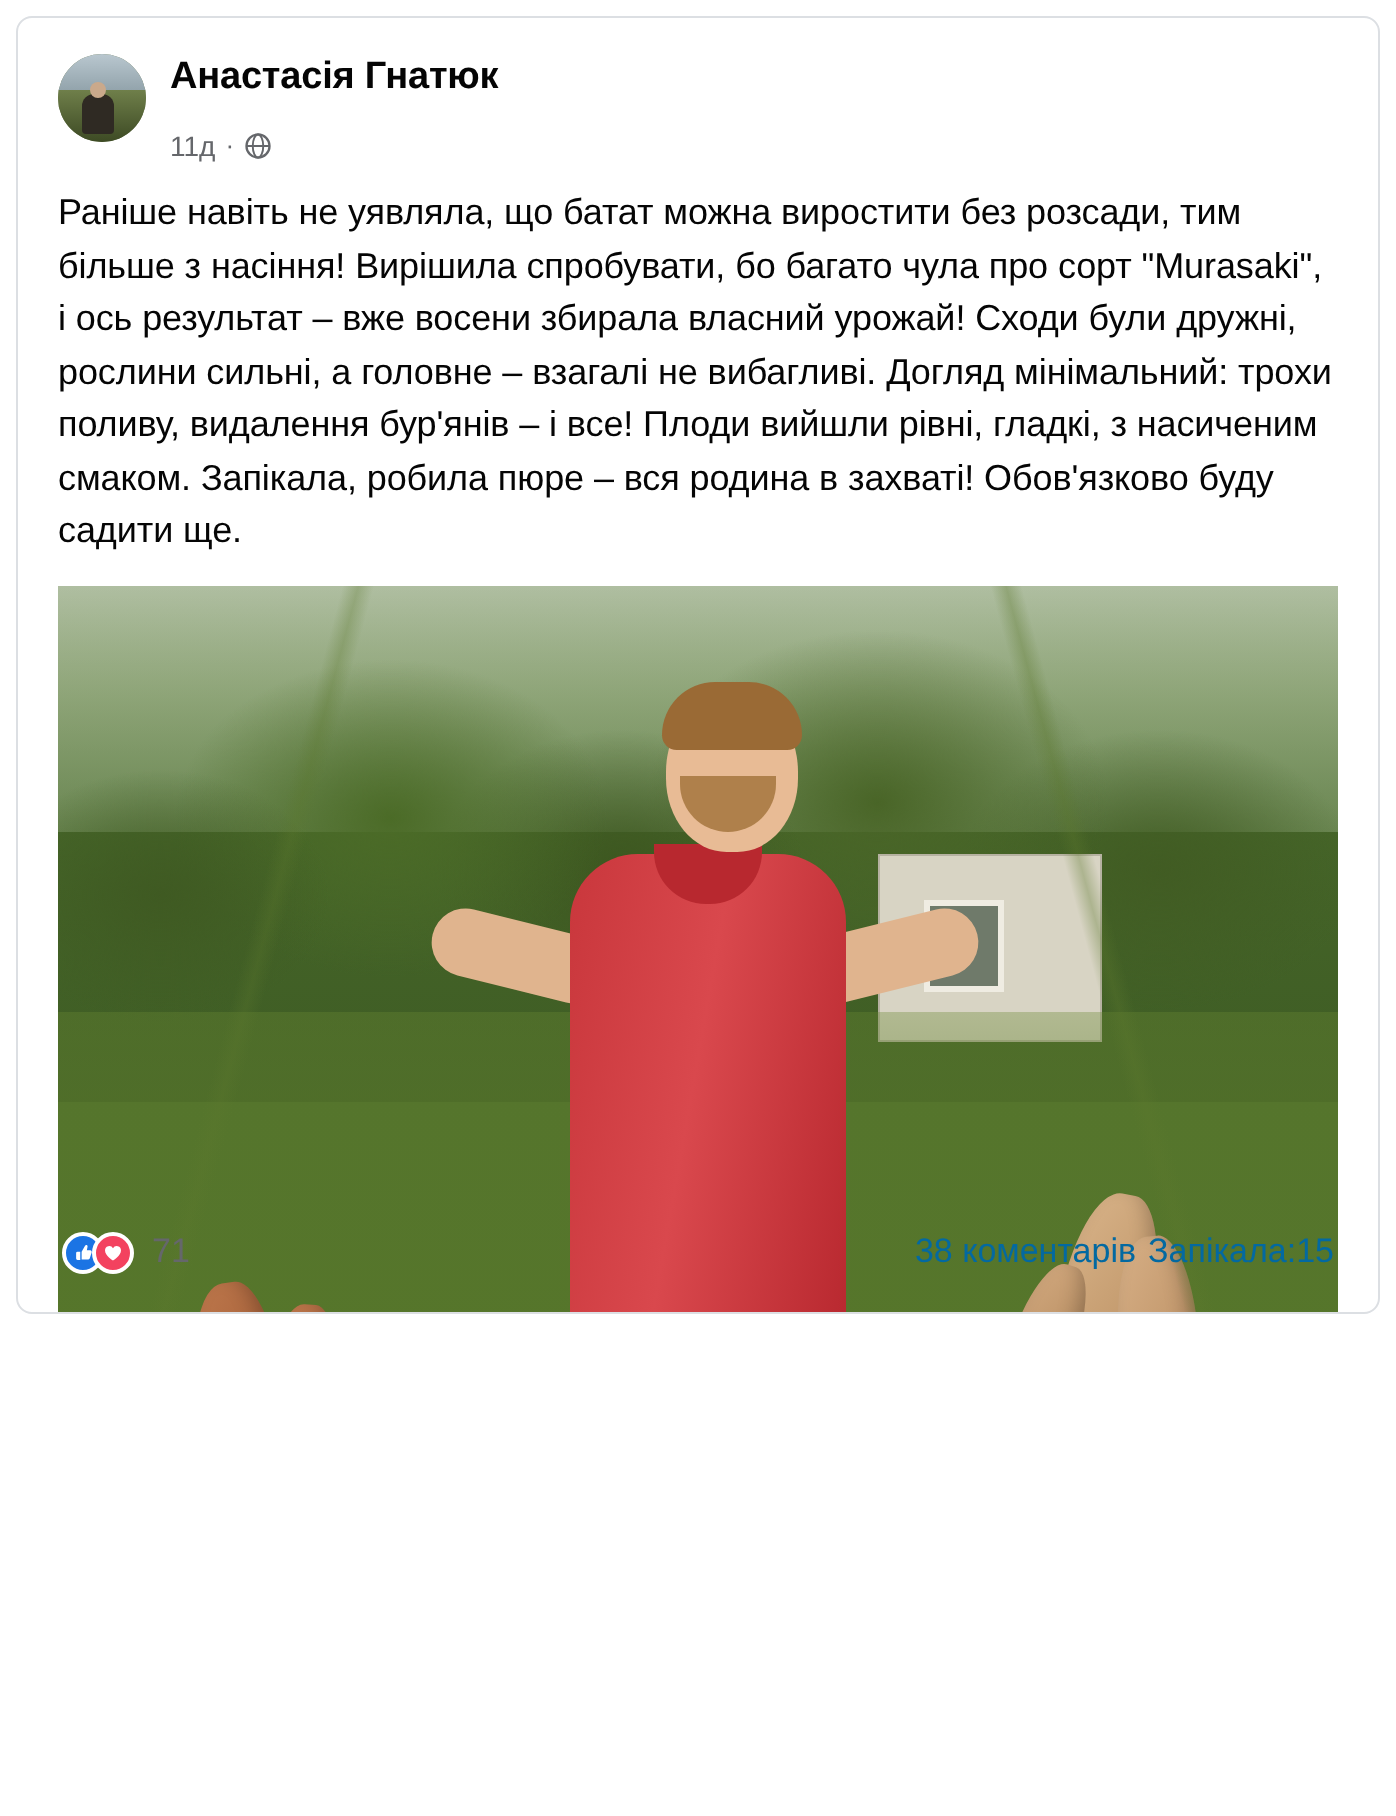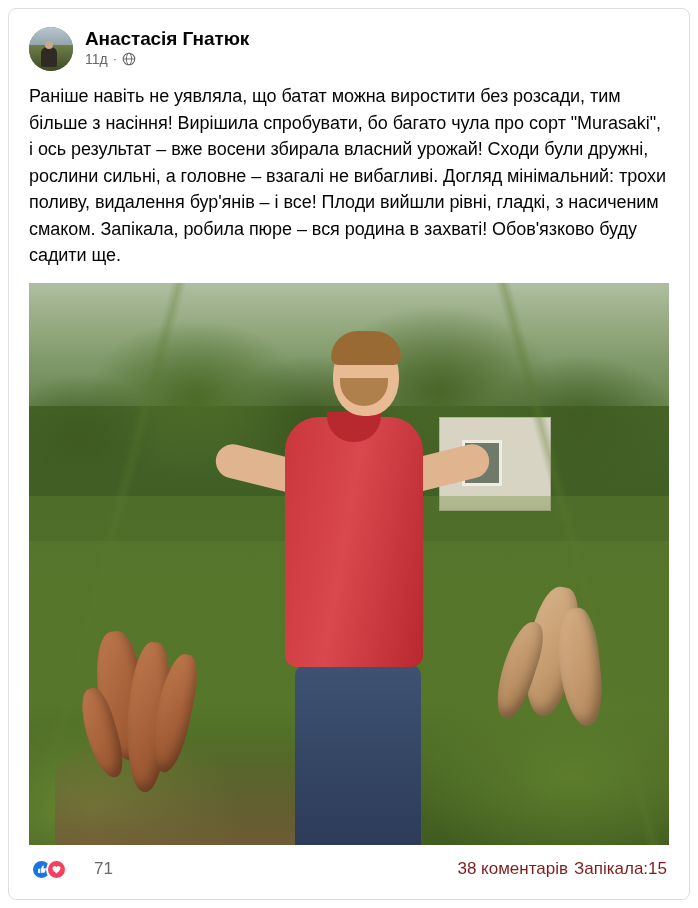--- a/index.html
+++ b/index.html
@@ -17,21 +17,21 @@
     position: relative;
     background: #ffffff;
     overflow: hidden;
     box-sizing: border-box;
   }
   .post {
     position: absolute;
     left: 8px;
     top: 8px;
     width: 682px;
-    height: 892px;
+    height: 649px;
     background: #ffffff;
     border: 1px solid #dcdfe3;
     border-radius: 8px;
     box-sizing: border-box;
     overflow: hidden;
   }
   
   .post-header {
     display: flex;
     align-items: flex-start;
@@ -87,21 +87,21 @@
   .author-name {
     font-size: 19px;
     font-weight: bold;
     color: #050505;
     line-height: 22px;
     letter-spacing: -0.1px;
   }
   .meta-row {
     display: flex;
     align-items: center;
-    margin-top: 1px;
+    margin-top: 15px;
   }
   .post-time {
     font-size: 14px;
     color: #65676b;
     line-height: 16px;
   }
   .dot-sep {
     font-size: 13px;
     color: #65676b;
     margin: 0 5px;
@@ -316,27 +316,27 @@
   }
   .badge.like {
     background: #1b74e4;
   }
   .badge.love {
     background: #f3425f;
     margin-left: -6px;
   }
   .badge svg { display: block; }
   .reaction-count {
-    margin-left: 27px;
+    margin-left: 9px;
     font-size: 17px;
     color: #65676b;
   }
   .footer-right {
     font-size: 17px;
-    color: #7f1d1d;
+    color: #0369a1;
     display: flex;
     align-items: center;
     gap: 6px;
   }
 </style>
 </head>
 <body>
 
 <div class="page">
   <div class="post">

